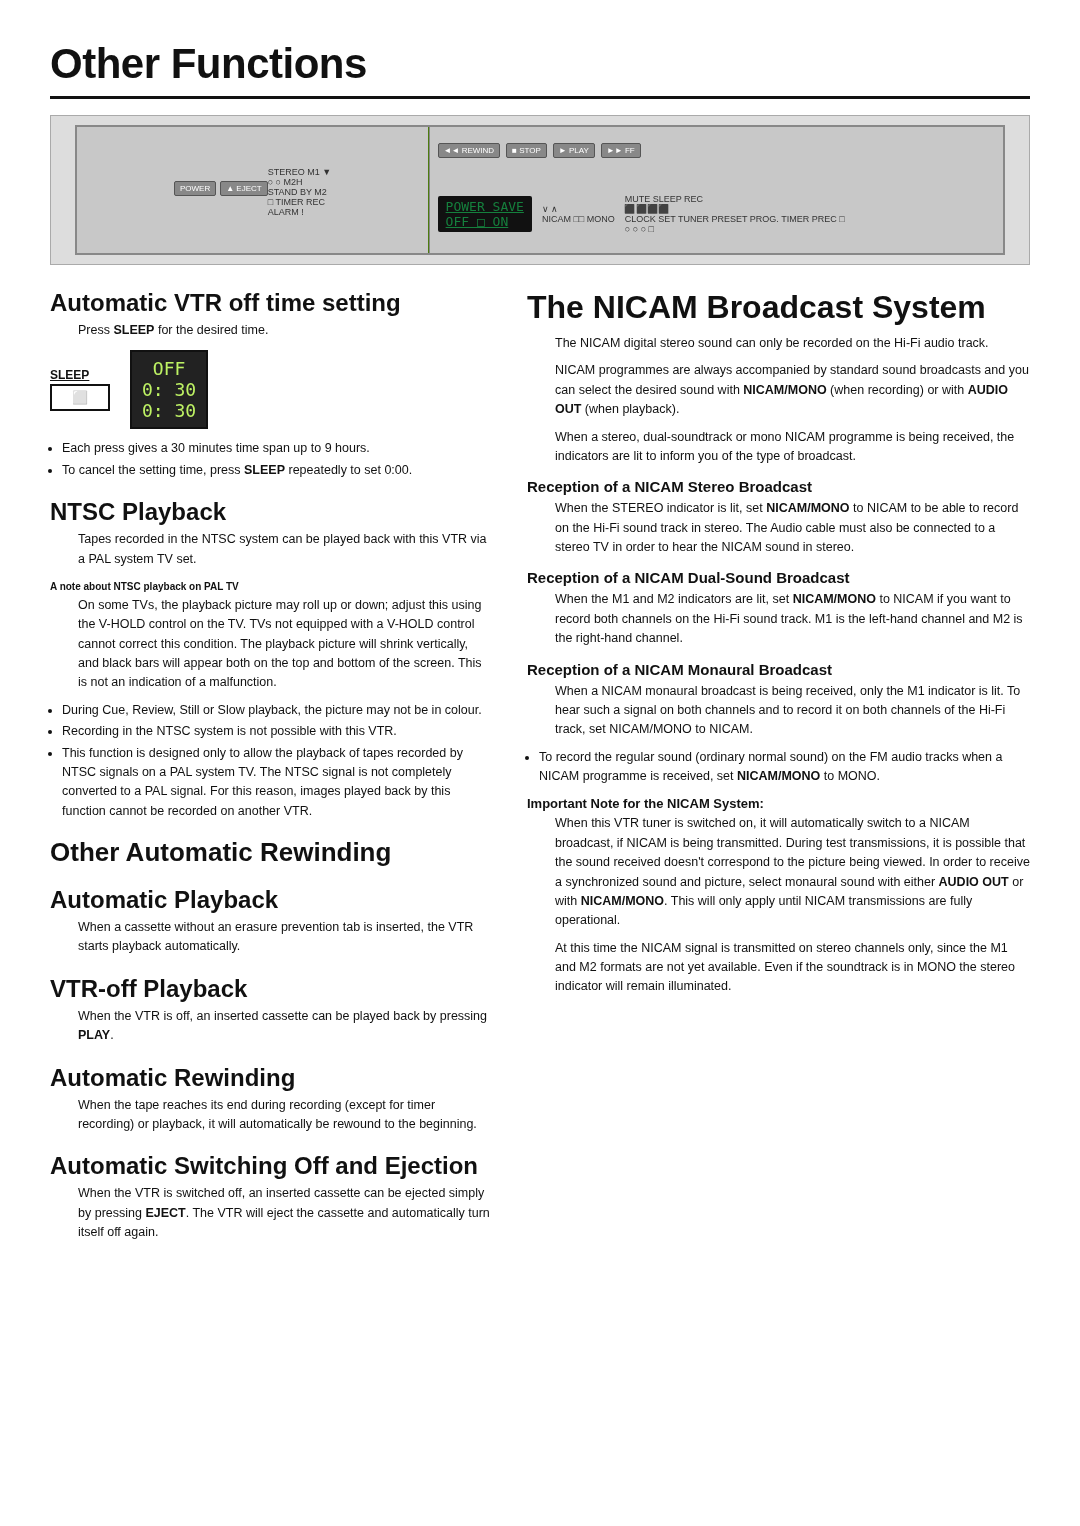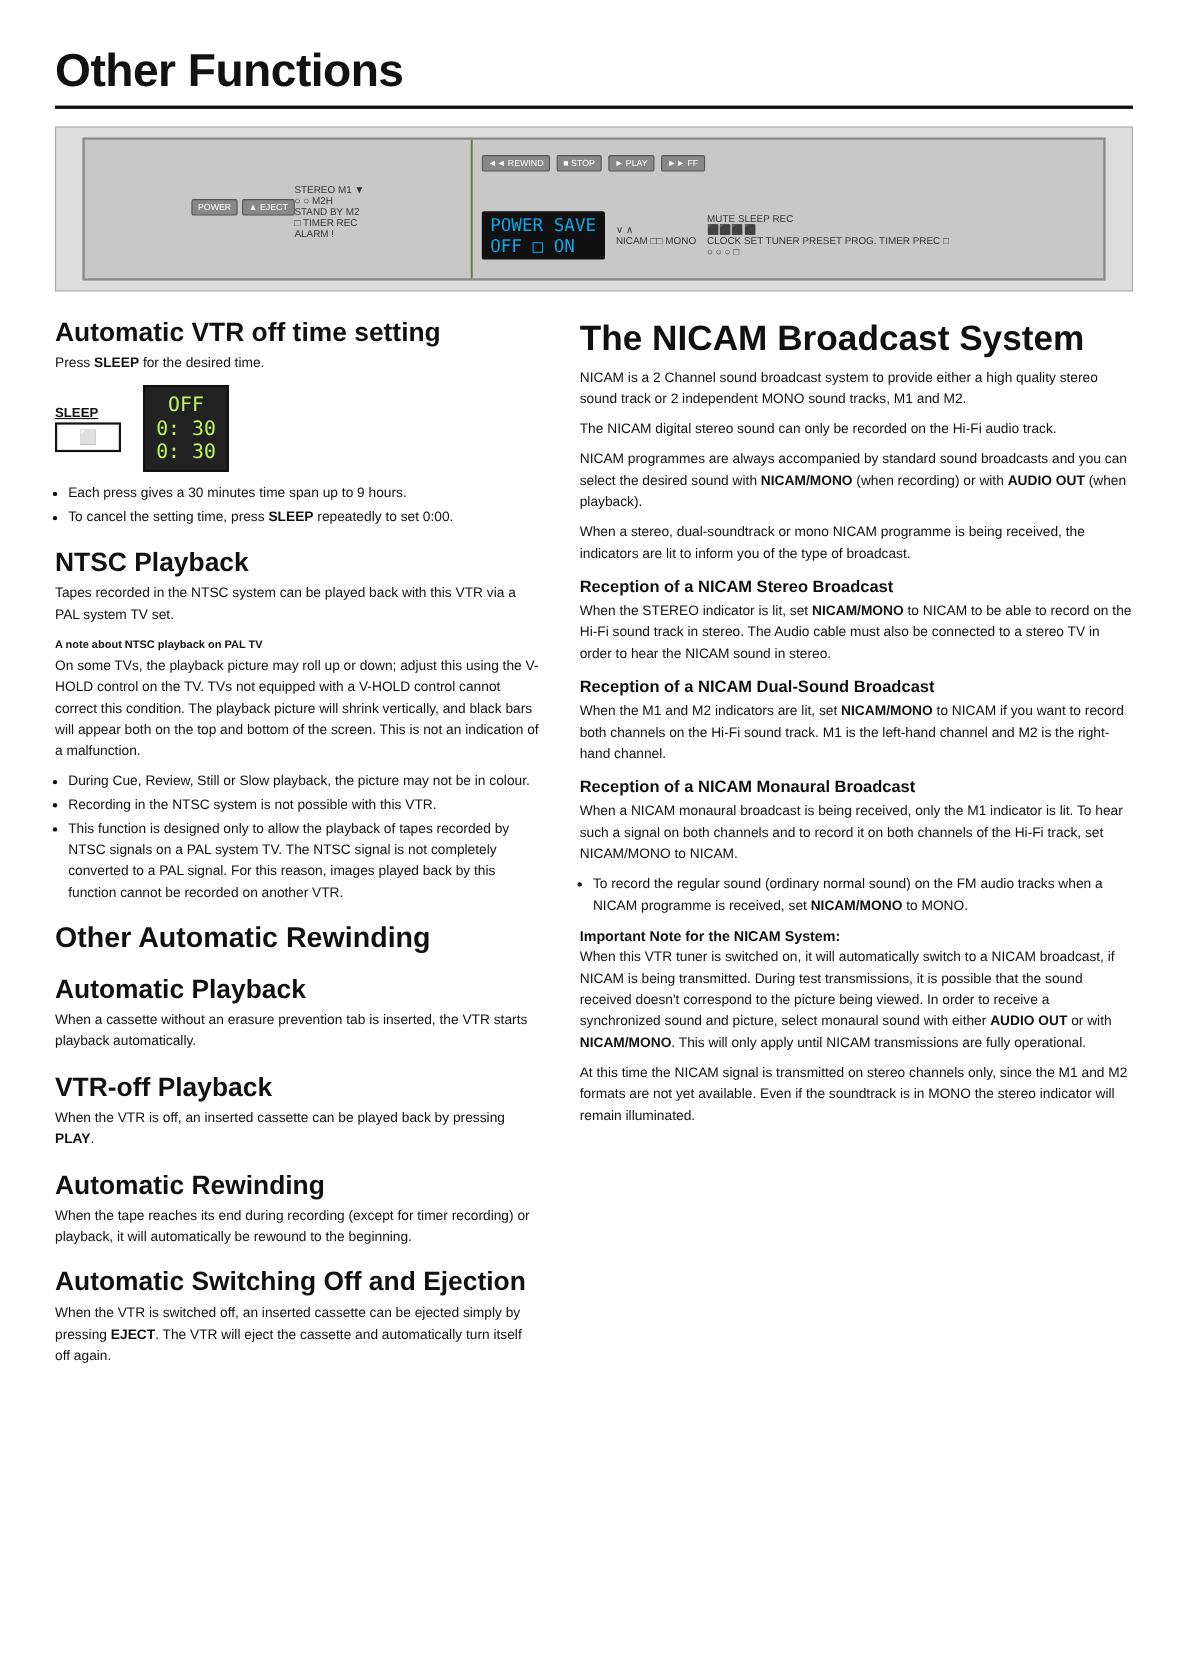--- a/index.html
+++ b/index.html
@@ -102,20 +102,21 @@
     h3.sub-title {
       font-size: 10px;
       font-weight: bold;
       margin-bottom: 4px;
       margin-top: 12px;
     }
     p.body-text {
       font-size: 12.5px;
       line-height: 1.55;
       margin-bottom: 8px;
+      margin-left: 28px;
     }
     ul.bullet-list {
       margin-left: 12px;
       margin-bottom: 8px;
     }
     ul.bullet-list li {
       font-size: 12.5px;
       line-height: 1.55;
       list-style: disc;
       margin-bottom: 2px;
@@ -180,21 +181,21 @@
     </div>
     <div style="width:1px; background:#888; height:100%;"></div>
     <div class="vcr-right">
       <div style="display:flex; gap:6px; margin-bottom:6px;">
         <div class="vcr-btn">◄◄ REWIND</div>
         <div class="vcr-btn">■ STOP</div>
         <div class="vcr-btn">► PLAY</div>
         <div class="vcr-btn">►► FF</div>
       </div>
       <div style="display:flex; align-items:center; gap:10px; margin-bottom:4px;">
-        <div style="background:#111; color:#0ea5e9; font-family:monospace; font-size:16px; padding:3px 8px; border-radius:2px;">POWER SAVE<br>OFF □ ON</div>
+        <div style="background:#111; color:#15803d; font-family:monospace; font-size:13px; padding:3px 8px; border-radius:2px;text-decoration:underline;">POWER SAVE<br>OFF □ ON</div>
         <div style="font-size:9px; color:#333;">
           ∨ ∧<br>
           NICAM □□ MONO
         </div>
         <div style="font-size:9px; color:#333;">
           MUTE SLEEP REC<br>
           ⬛⬛⬛⬛<br>
           CLOCK SET TUNER PRESET PROG. TIMER PREC □<br>
           ○ ○ ○ □
         </div>
@@ -250,21 +251,20 @@
 
     <h2 class="section-title">Automatic Switching Off and Ejection</h2>
     <p class="body-text">When the VTR is switched off, an inserted cassette can be ejected simply by pressing <strong>EJECT</strong>. The VTR will eject the cassette and automatically turn itself off again.</p>
 
   </div>
 
   <div class="col-right">
 
     <h2 class="big-title">The NICAM Broadcast System</h2>
 
-    <p class="body-text">NICAM is a 2 Channel sound broadcast system to provide either a high quality stereo sound track or 2 independent MONO sound tracks, M1 and M2.</p>
     <p class="body-text">The NICAM digital stereo sound can only be recorded on the Hi-Fi audio track.</p>
     <p class="body-text">NICAM programmes are always accompanied by standard sound broadcasts and you can select the desired sound with <strong>NICAM/MONO</strong> (when recording) or with <strong>AUDIO OUT</strong> (when playback).</p>
     <p class="body-text">When a stereo, dual-soundtrack or mono NICAM programme is being received, the indicators are lit to inform you of the type of broadcast.</p>
 
     <h3 class="sub-title" style="font-size:15px;">Reception of a NICAM Stereo Broadcast</h3>
     <p class="body-text">When the STEREO indicator is lit, set <strong>NICAM/MONO</strong> to NICAM to be able to record on the Hi-Fi sound track in stereo. The Audio cable must also be connected to a stereo TV in order to hear the NICAM sound in stereo.</p>
 
     <h3 class="sub-title" style="font-size:15px;">Reception of a NICAM Dual-Sound Broadcast</h3>
     <p class="body-text">When the M1 and M2 indicators are lit, set <strong>NICAM/MONO</strong> to NICAM if you want to record both channels on the Hi-Fi sound track. M1 is the left-hand channel and M2 is the right-hand channel.</p>
 

